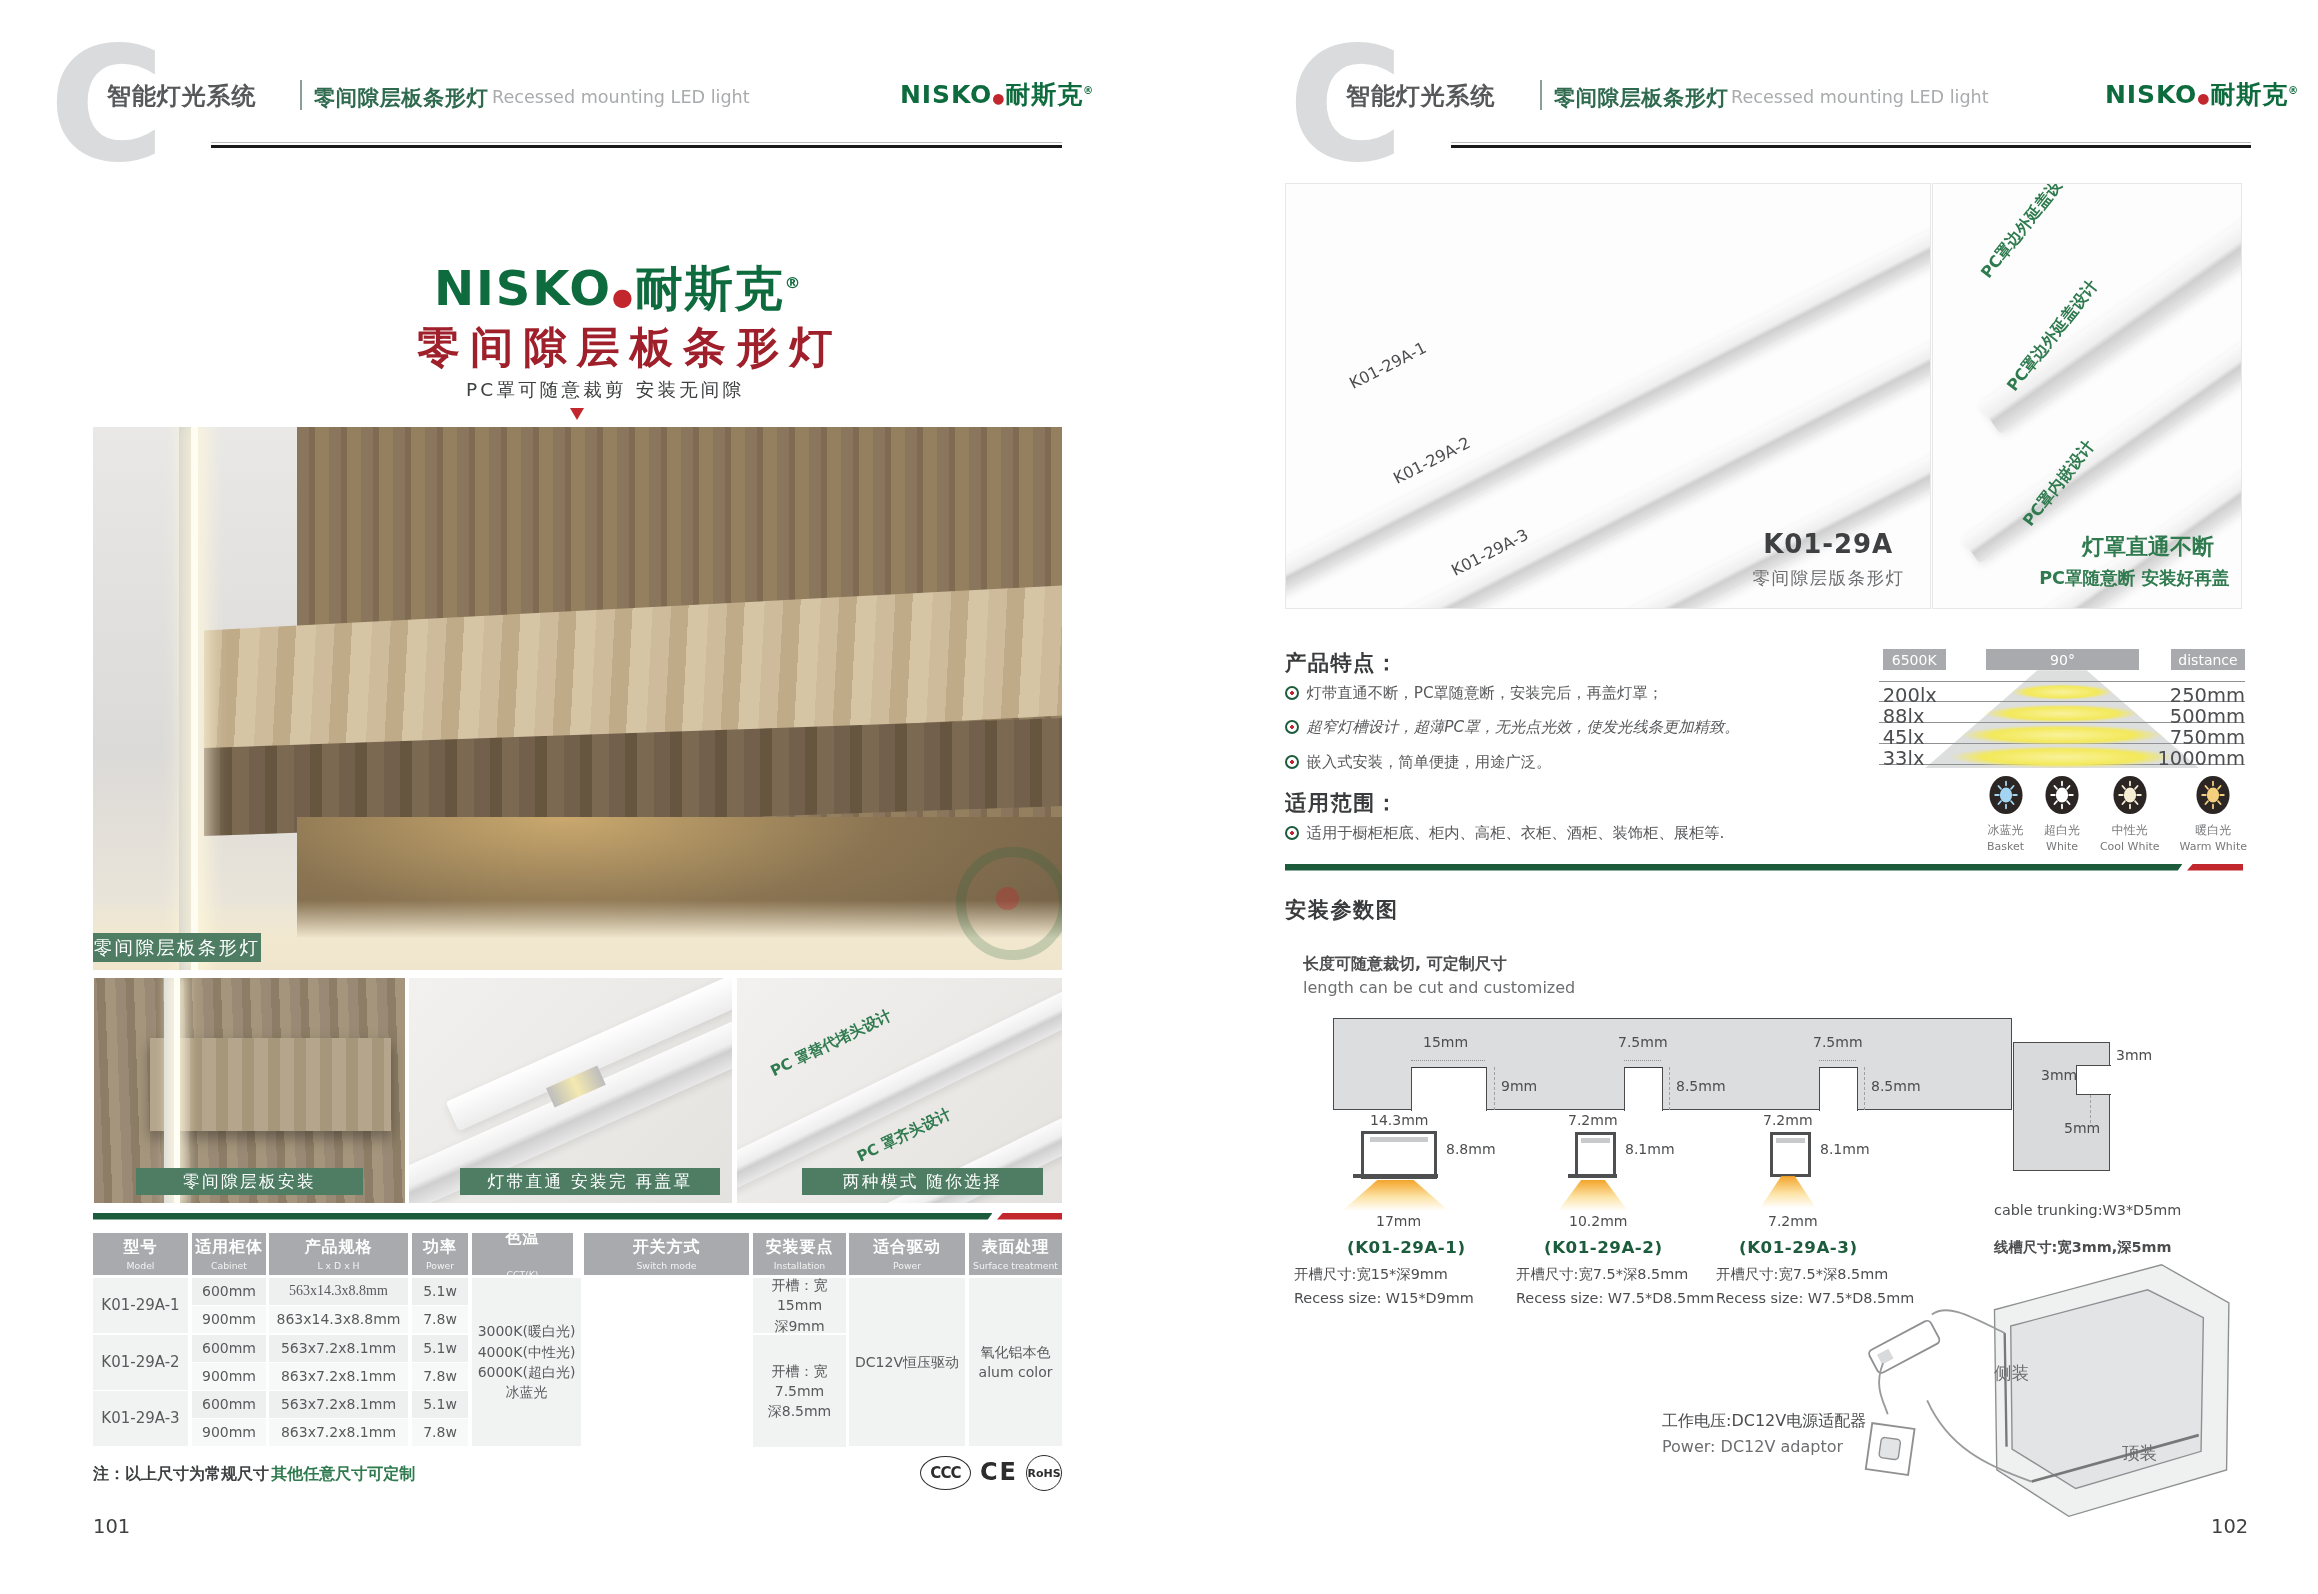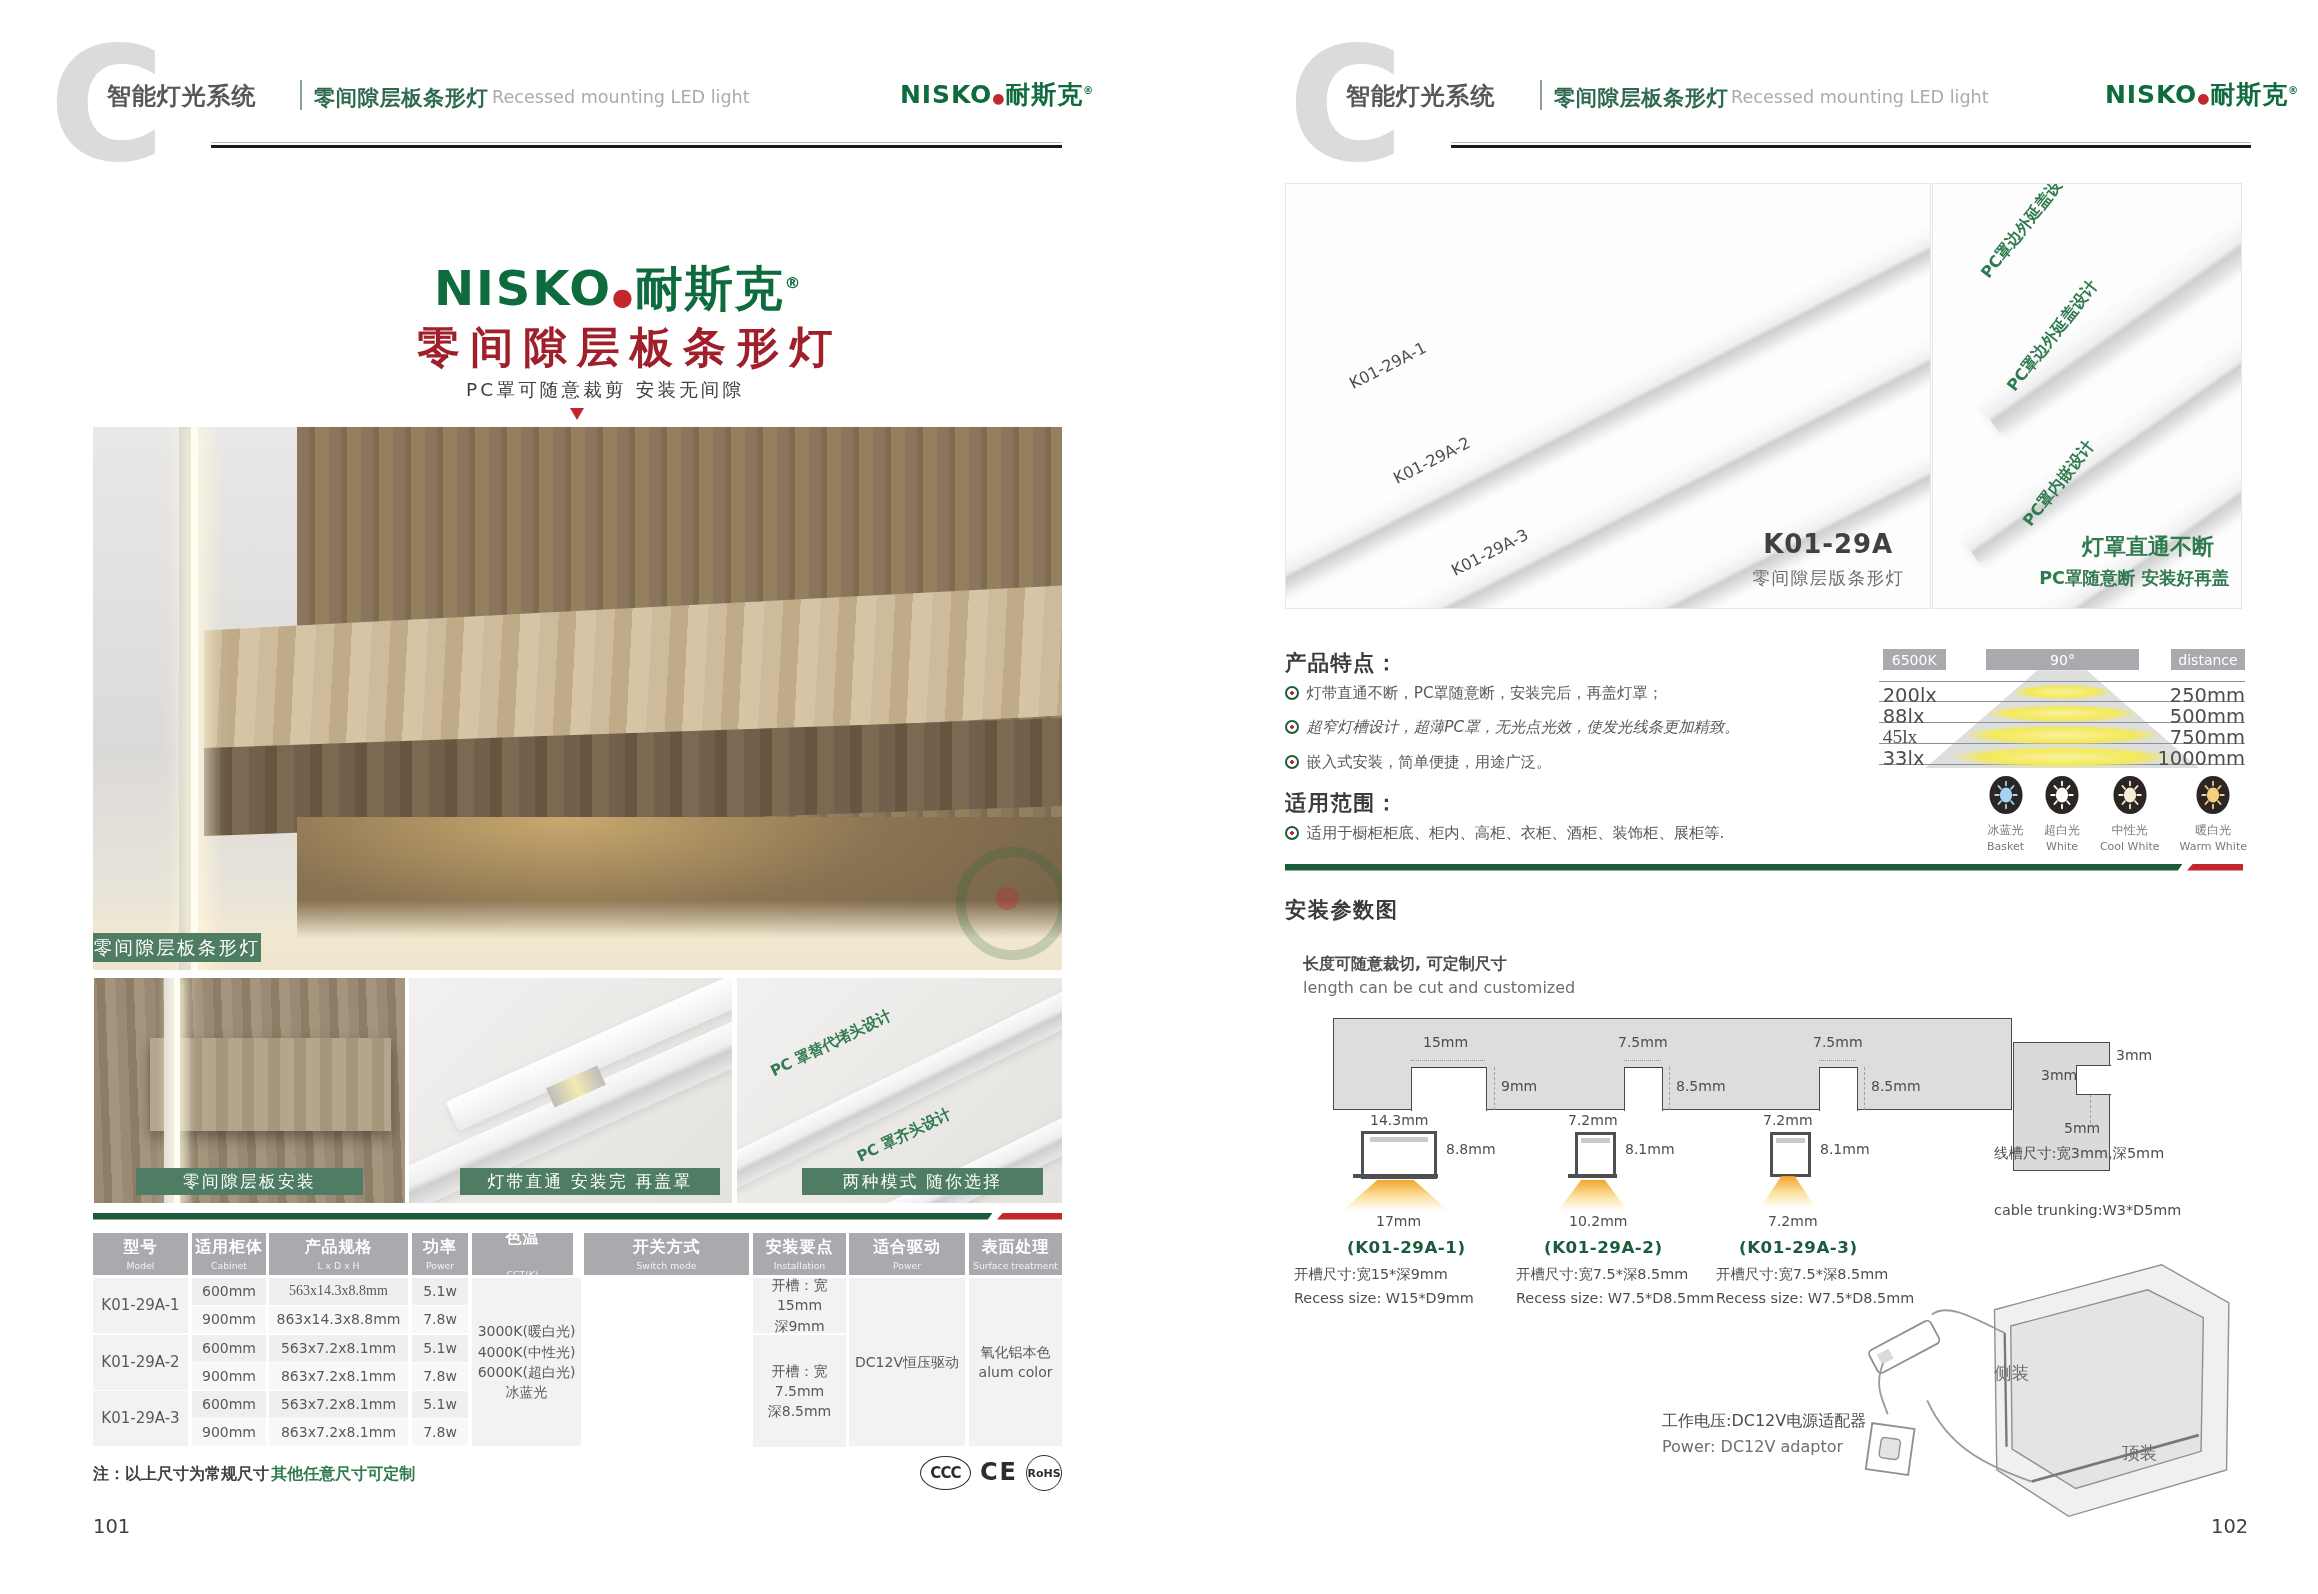--- a/index.html
+++ b/index.html
@@ -285,21 +285,21 @@
     <div class="abs chart-line" style="left:0;top:52px;width:366px;"></div>
     <div class="abs chart-line" style="left:0;top:73px;width:366px;"></div>
     <div class="abs chart-line" style="left:0;top:94px;width:366px;"></div>
     <div class="abs chart-line" style="left:0;top:115px;width:366px;"></div>
     <div class="abs spot" style="left:118px;top:33px;width:130px;height:19.5px;"></div>
     <div class="abs spot" style="left:83px;top:53px;width:199px;height:23px;"></div>
     <div class="abs spot" style="left:53px;top:73px;width:260px;height:26px;"></div>
     <div class="abs spot" style="left:39px;top:94px;width:288px;height:28px;"></div>
     <div class="abs lux" style="left:3.7px;top:35px;">200lx</div>
     <div class="abs lux" style="left:3.7px;top:56px;">88lx</div>
-    <div class="abs lux" style="left:3.7px;top:77px;font-family:Liberation Serif, serif;">45lx</div>
+    <div class="abs lux" style="left:3.7px;top:77px;">45lx</div>
     <div class="abs lux" style="left:3.7px;top:98px;">33lx</div>
     <div class="abs distmm" style="right:0;top:35px;">250mm</div>
     <div class="abs distmm" style="right:0;top:56px;">500mm</div>
     <div class="abs distmm" style="right:0;top:77px;">750mm</div>
     <div class="abs distmm" style="right:0;top:98px;">1000mm</div>
   </div>
 
   <div class="abs" style="left:1987px;top:775px;width:260px;display:flex;justify-content:space-between;">
     <div class="cct-ic">
       <svg width="36" height="40" viewBox="0 0 100 110">
@@ -437,21 +437,21 @@
   <div class="abs recess" style="left:1716px;top:1265px;">开槽尺寸:宽7.5*深8.5mm</div>
   <div class="abs recess" style="left:1716px;top:1290px;">Recess size: W7.5*D8.5mm</div>
 
   <div class="abs" style="left:2013px;top:1042px;width:95px;height:127px;background:#d9dadb;border:1.9px solid #4b4b4c;">
     <div class="abs" style="right:-1.9px;top:22px;width:34px;height:28px;background:#ffffff;border-top:1.9px solid #4b4b4c;border-bottom:1.9px solid #4b4b4c;border-left:1.9px solid #4b4b4c;"></div>
     <div class="abs dim" style="left:27px;top:24px;">3mm</div>
     <div class="abs dashy" style="right:18.5px;top:52px;height:28px;"></div>
     <div class="abs dim" style="left:50px;top:77px;">5mm</div>
   </div>
   <div class="abs dim" style="left:2116px;top:1047px;">3mm</div>
-  <div class="abs recess" style="left:1994px;top:1144px;font-weight:normal;">线槽尺寸:宽3mm,深5mm</div>
+  <div class="abs recess" style="left:1994px;top:1238px;font-weight:bold;">线槽尺寸:宽3mm,深5mm</div>
   <div class="abs recess" style="left:1994px;top:1202px;">cable trunking:W3*D5mm</div>
 
   <svg class="abs" style="left:1832px;top:1247px;" width="441" height="288" viewBox="0 0 950 620">
     <g fill="#eff0f0" stroke="#8f9092" stroke-width="3">
       <polygon points="350,135 710,38 855,120 850,480 510,580 355,480"></polygon>
       <polygon points="385,170 680,92 800,152 795,440 525,520 388,435" fill="#e3e4e5"></polygon>
     </g>
     <line x1="430" y1="505" x2="790" y2="405" stroke="#77787a" stroke-width="6"></line>
     <line x1="372" y1="185" x2="376" y2="430" stroke="#77787a" stroke-width="5"></line>
     <path d="M 372 185 C 300 150 250 120 215 145" fill="none" stroke="#9a9b9d" stroke-width="4"></path>

